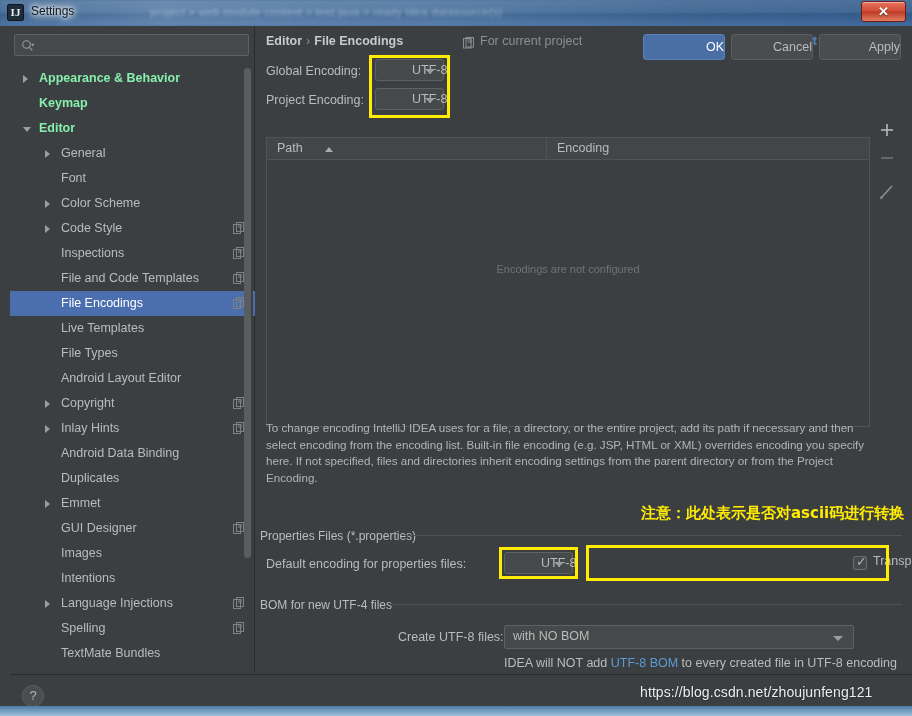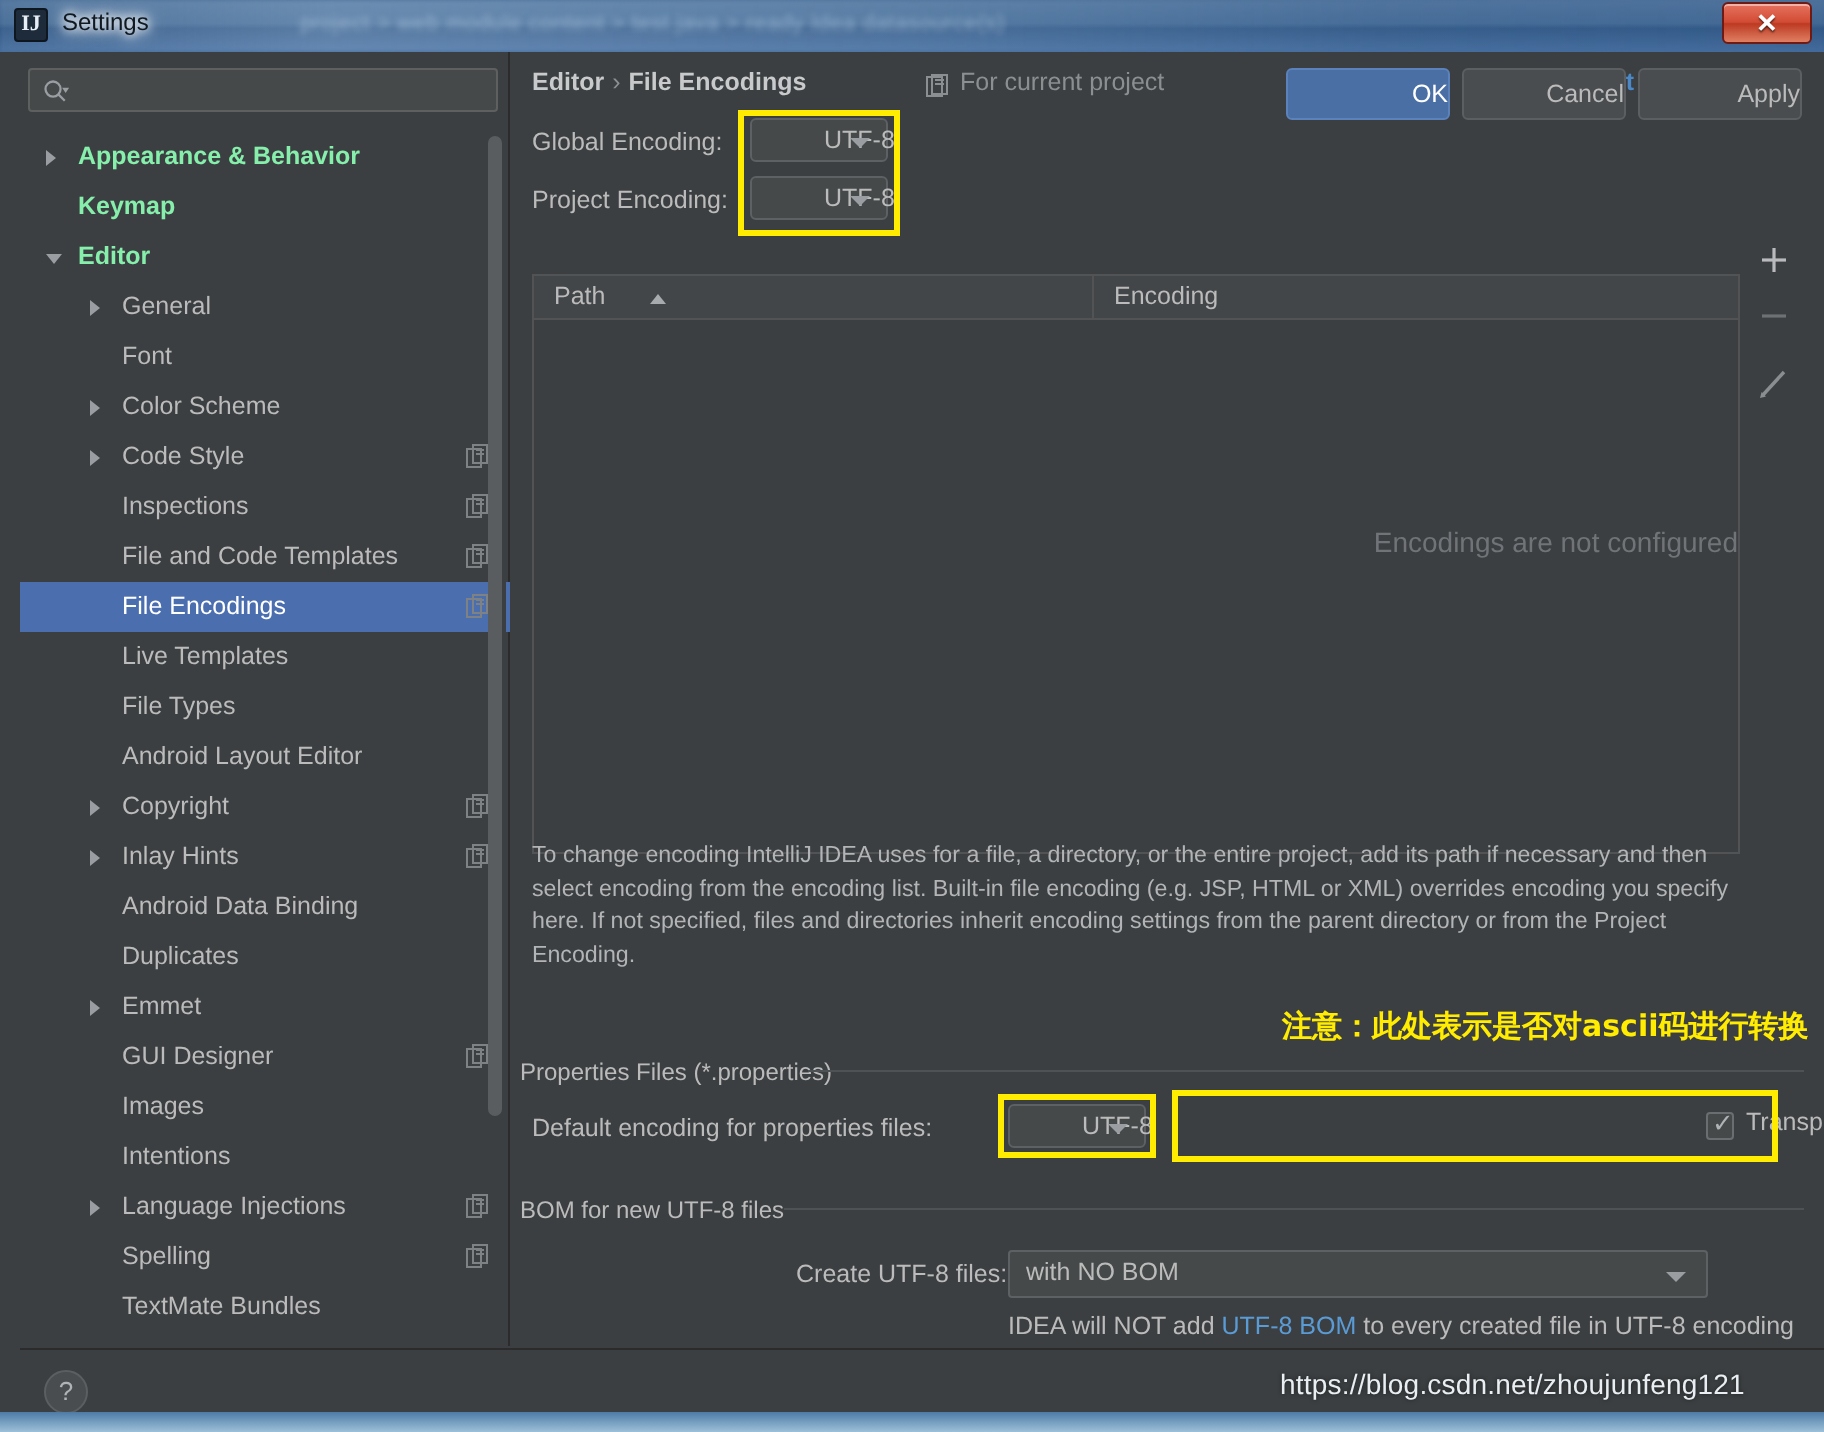--- a/index.html
+++ b/index.html
@@ -172,21 +172,21 @@
   #sort-arrow {
     position: absolute; left: 58px; top: 9px; width: 0; height: 0;
     border-left: 4px solid transparent; border-right: 4px solid transparent;
     border-bottom: 5px solid #a8abad;
   }
   #col-divider {
     position: absolute; left: 279px; top: 0; width: 1px; height: 22px; background: #515355;
   }
   #empty-text {
     position: absolute; left: 0; top: 125px; width: 602px;
-    text-align: right; font-size: 14px; color: #707377;
+    text-align: center; font-size: 11px; color: #707377;
   }
   #table-toolbar { position: absolute; left: 616px; top: 93px; width: 30px; height: 110px; }
   .tb-btn { position: absolute; width: 22px; height: 22px; cursor: pointer; }
 
   #help-para {
     position: absolute; left: 10px; top: 394px; width: 620px;
     font-size: 11.6px; color: #b2b4b6; line-height: 16.5px;
   }
   #cn-note {
     position: absolute; left: 385px; top: 478px;
@@ -496,21 +496,21 @@
       <span class="caret" style="right:8px;"></span>
     </div>
     <div class="hl-box" style="left:243px; top:521px; width:79px; height:32px;"></div>
 
     <div id="chk-box">
       <span id="chk-mark">✓</span>
     </div>
     <div id="chk-label">Transparent native-to-ascii conversion</div>
     <div class="hl-box" style="left:330px; top:519px; width:303px; height:36px;"></div>
 
-    <div class="group-title" style="left:4px; top:572px;">BOM for new UTF-8 files</div>
+    <div class="group-title" style="left:4px; top:572px;">BOM for new UTF-4 files</div>
     <div class="group-rule" style="left:136px; top:578px; width:510px;"></div>
 
     <div class="field-label" style="left:142px; top:604px;">Create UTF-8 files:</div>
     <div id="bom-combo" style="left:248px; top:599px; width:350px;">
       <span class="val">with NO BOM</span>
       <span class="caret"></span>
     </div>
     <div id="bom-note" style="left:248px; top:630px;">
       <span>IDEA will NOT add </span><span class="link">UTF-8 BOM</span><span> to every created file in UTF-8 encoding</span>
     </div>

